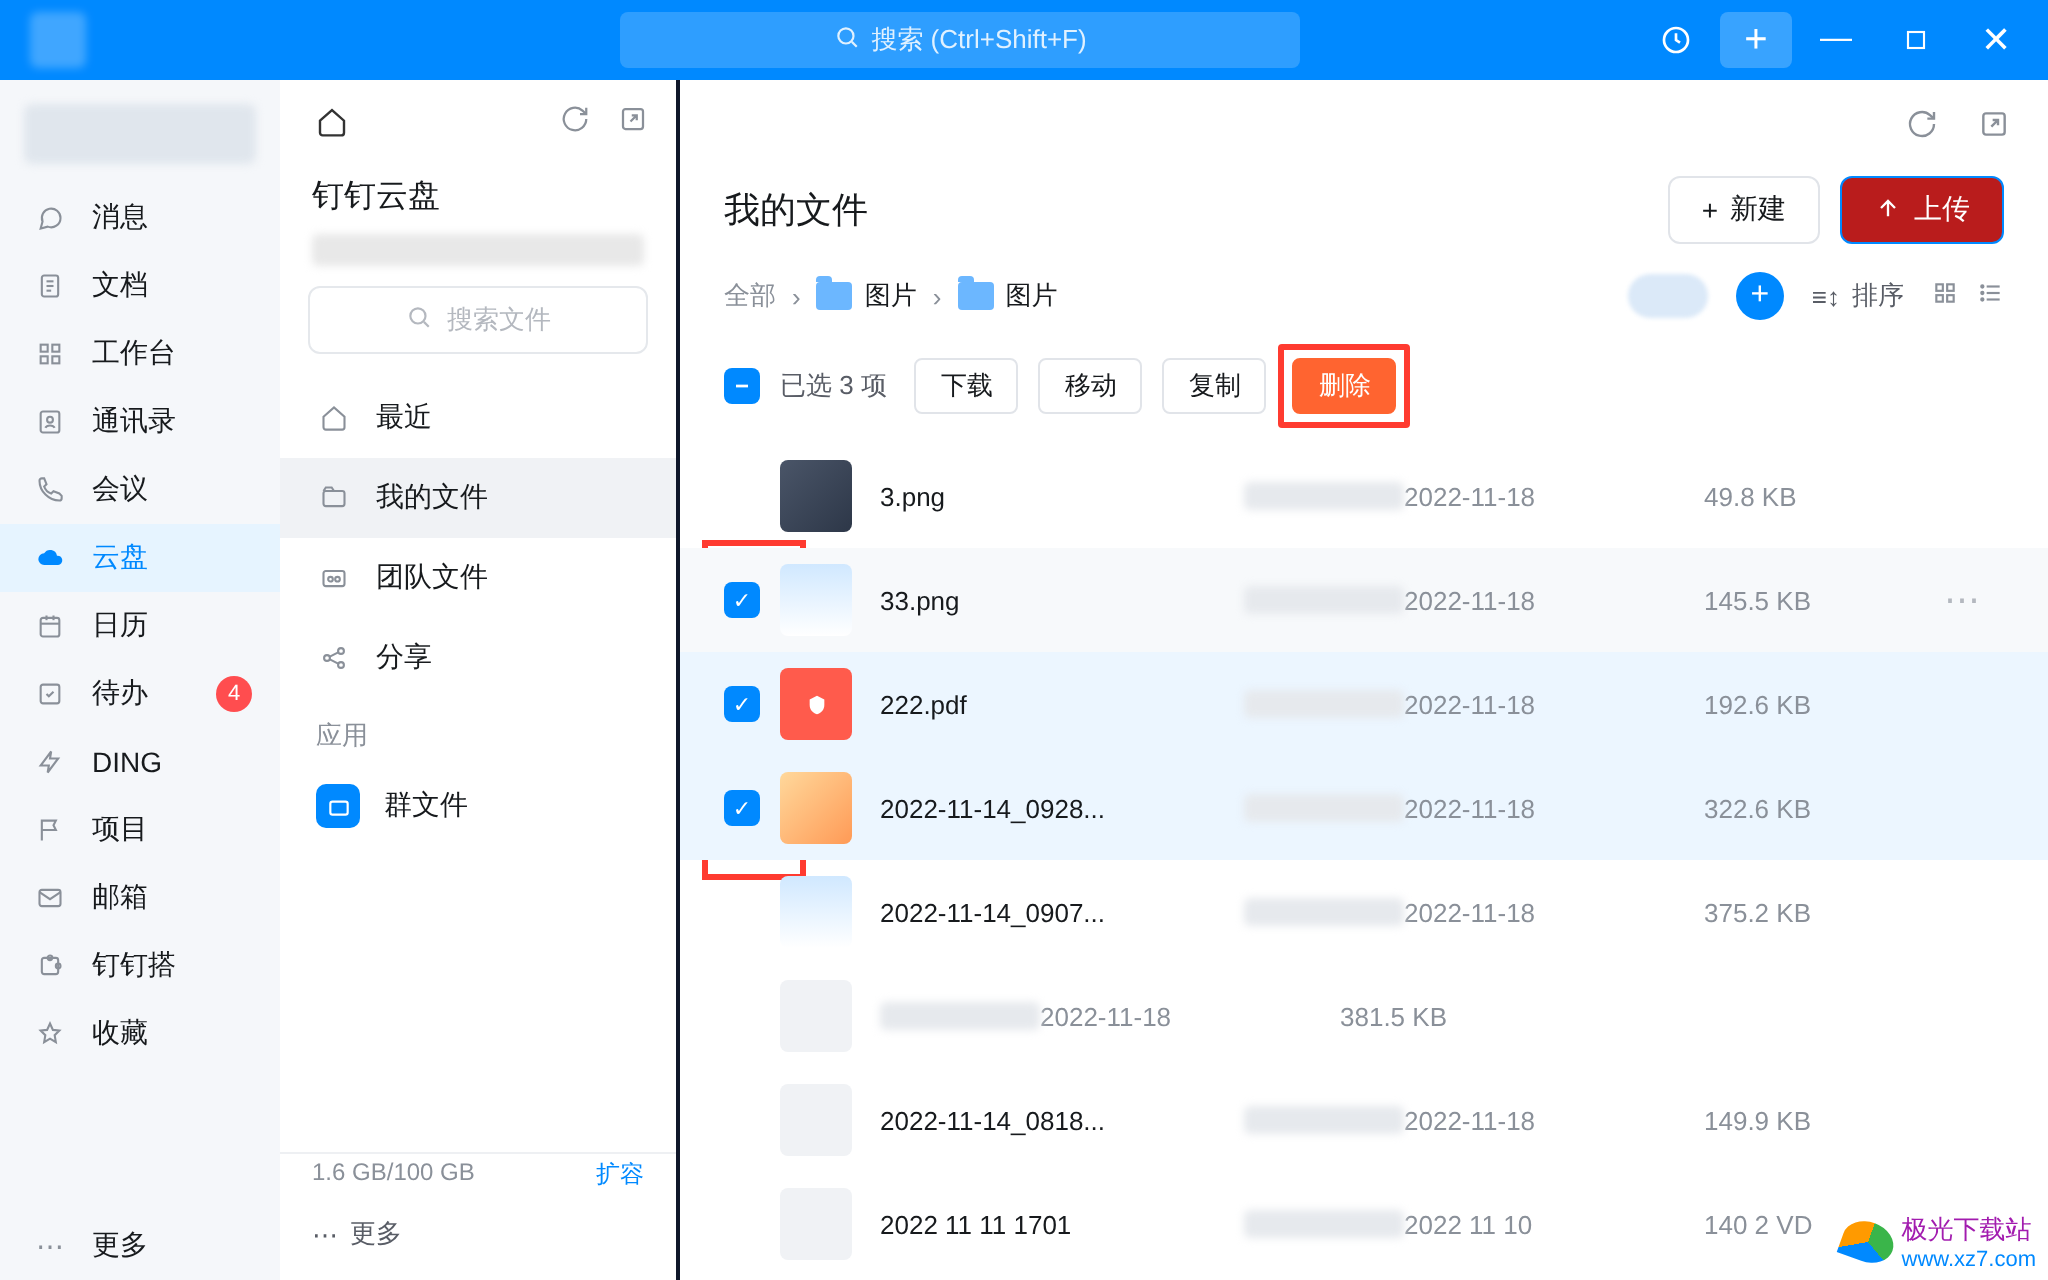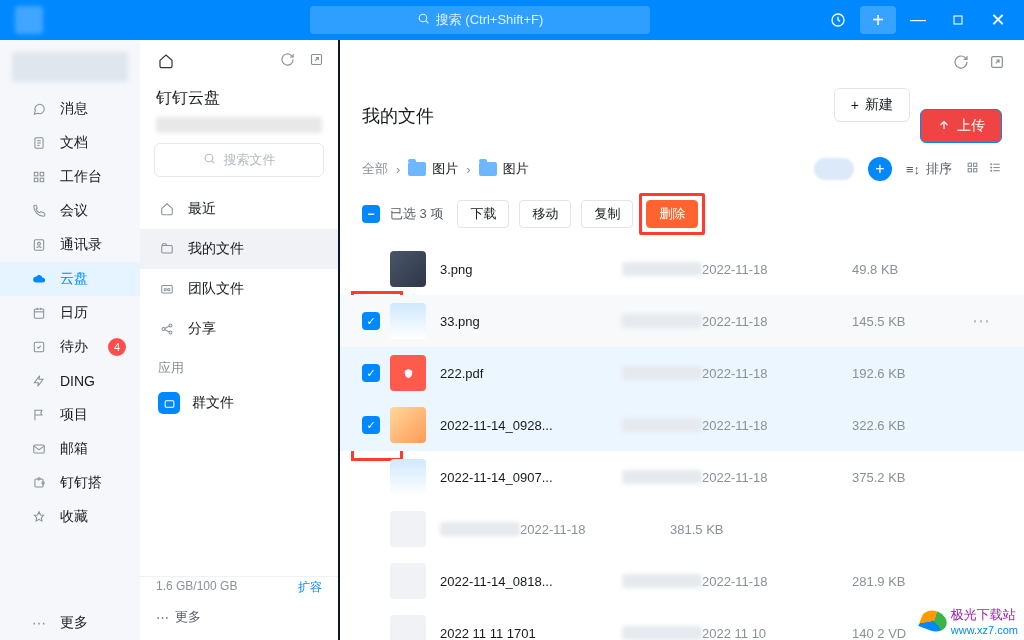--- a/index.html
+++ b/index.html
@@ -15,21 +15,21 @@
 .tb-btn { width: 36px; height: 28px; display: flex; align-items: center; justify-content: center; cursor: pointer; font-size: 16px; }
 .tb-plus { background: rgba(255,255,255,0.22); border-radius: 4px; font-size: 20px; font-weight: 300; }
 .tb-close { font-size: 18px; }
 
 
 .main { display: flex; height: 600px; }
 
 
 .leftnav { width: 140px; background: #f5f7fa; display: flex; flex-direction: column; padding-top: 12px; position: relative; }
 .ln-org { height: 30px; margin: 0 12px 10px; border-radius: 4px; background: #e0e6ed; filter: blur(2px); }
-.ln-item { height: 34px; display: flex; align-items: center; padding: 0 30px; gap: 12px; font-size: 14px; color: #171a1d; cursor: pointer; position: relative; }
+.ln-item { height: 34px; display: flex; align-items: center; padding: 0 16px; gap: 12px; font-size: 14px; color: #171a1d; cursor: pointer; position: relative; }
 .ln-item.active { background: #e6f4ff; color: #0089ff; }
 .ln-item.active .ln-icon { color: #0089ff; }
 .ln-icon { width: 18px; height: 18px; display: flex; align-items: center; justify-content: center; color: #8a9099; }
 .ln-badge { position: absolute; right: 14px; width: 18px; height: 18px; border-radius: 9px; background: #ff4d4f; color: #fff; font-size: 11px; display: flex; align-items: center; justify-content: center; }
 .ln-more { margin-top: auto; }
 
 
 .midpanel { width: 200px; border-right: 2px solid #0f172a; display: flex; flex-direction: column; }
 .mp-tabs { height: 42px; display: flex; align-items: center; justify-content: space-between; padding: 0 14px; }
 .mp-home { width: 24px; height: 24px; display: flex; align-items: center; justify-content: center; color: #333; }
@@ -47,21 +47,21 @@
 .mp-more { padding: 10px 16px 14px; font-size: 13px; color: #595d66; display: flex; align-items: center; gap: 6px; }
 
 
 .content { flex: 1; display: flex; flex-direction: column; background: #fff; }
 .ct-header { height: 44px; display: flex; align-items: center; justify-content: flex-end; padding: 0 16px; gap: 14px; color: #8a9099; }
 .ct-header .hbtn { width: 22px; height: 22px; display: flex; align-items: center; justify-content: center; cursor: pointer; }
 .ct-titlebar { display: flex; align-items: center; justify-content: space-between; padding: 4px 22px 14px; }
 .ct-title { font-size: 18px; font-weight: 500; color: #171a1d; }
 .ct-actions { display: flex; gap: 10px; }
 .btn { height: 34px; padding: 0 16px; border-radius: 6px; display: flex; align-items: center; gap: 6px; font-size: 14px; cursor: pointer; border: 1px solid #e1e4e9; background: #fff; color: #171a1d; }
-.btn.primary { background: #ef4444; border-color: #0089ff; color: #fff; margin-top: 21px; }
+.btn.primary { background: #b91c1c; border-color: #0089ff; color: #fff; }
 .ct-breadcrumb { display: flex; align-items: center; justify-content: space-between; padding: 0 22px 10px; font-size: 13px; }
 .bc-path { display: flex; align-items: center; gap: 8px; color: #8a9099; justify-content: space-between; }
 .bc-folder { display: inline-flex; align-items: center; gap: 6px; color: #171a1d; }
 .bc-foldericon { width: 18px; height: 14px; background: #6cb7ff; border-radius: 2px; position: relative; }
 .bc-foldericon::before { content:''; position:absolute; top:-3px; left:0; width:8px; height:3px; background:#6cb7ff; border-radius:2px 2px 0 0; }
 .bc-right { display: flex; align-items: center; gap: 14px; }
 .bc-collab { width: 40px; height: 22px; background: #dbe9f8; border-radius: 11px; filter: blur(1px); }
 .bc-plus { width: 24px; height: 24px; border-radius: 12px; background: #0089ff; color:#fff; display:flex; align-items:center; justify-content:center; font-size:16px; }
 .bc-sort { display: flex; align-items: center; gap: 6px; color: #595d66; }
 .bc-views { display: flex; gap: 10px; color: #8a9099; }
@@ -171,34 +171,34 @@
               <rect x="14" y="4" width="6" height="6"></rect>
               <rect x="4" y="14" width="6" height="6"></rect>
               <rect x="14" y="14" width="6" height="6"></rect>
             </svg>
           </span>
           <span>工作台</span>
         </div>
         <div class="ln-item">
           <span class="ln-icon">
             <svg viewBox="0 0 24 24" fill="none" stroke="currentColor" stroke-width="1.8">
-              <path d="M22 17v2a2 2 0 01-2 2c-9 0-17-8-17-17a2 2 0 012-2h2l2 5-2 2c1 3 3 5 6 6l2-2 5 2z"></path>
-            </svg>
-          </span>
-          <span>会议</span>
-        </div>
-        <div class="ln-item">
-          <span class="ln-icon">
-            <svg viewBox="0 0 24 24" fill="none" stroke="currentColor" stroke-width="1.8">
               <rect x="4" y="3" width="16" height="18" rx="2"></rect>
               <circle cx="12" cy="10" r="2.5"></circle>
               <path d="M8 17c1-2 3-2 4-2s3 0 4 2"></path>
             </svg>
           </span>
           <span>通讯录</span>
+        </div>
+        <div class="ln-item">
+          <span class="ln-icon">
+            <svg viewBox="0 0 24 24" fill="none" stroke="currentColor" stroke-width="1.8">
+              <path d="M22 17v2a2 2 0 01-2 2c-9 0-17-8-17-17a2 2 0 012-2h2l2 5-2 2c1 3 3 5 6 6l2-2 5 2z"></path>
+            </svg>
+          </span>
+          <span>会议</span>
         </div>
         <div class="ln-item active">
           <span class="ln-icon">
             <svg viewBox="0 0 24 24" fill="currentColor">
               <path d="M19 18H7a5 5 0 010-10 6 6 0 0111 2 4 4 0 011 8z"></path>
             </svg>
           </span>
           <span>云盘</span>
         </div>
         <div class="ln-item">
@@ -514,21 +514,21 @@
           <span class="fl-more"></span>
         </div>
         <div class="flrow">
           <span class="fl-chk">
             <span style="width:18px"></span>
           </span>
           <div class="fl-thumb img4"></div>
           <span class="fl-name">2022-11-14_0818...</span>
           <span class="fl-owner"></span>
           <span class="fl-date">2022-11-18</span>
-          <span class="fl-size">281.9 KB</span>
+          <span class="fl-size">149.9 KB</span>
           <span class="fl-more"></span>
         </div>
         <div class="flrow">
           <span class="fl-chk">
             <span style="width:18px"></span>
           </span>
           <div class="fl-thumb img4"></div>
           <span class="fl-name">2022 11 11 1701</span>
           <span class="fl-owner"></span>
           <span class="fl-date">2022 11 10</span>

